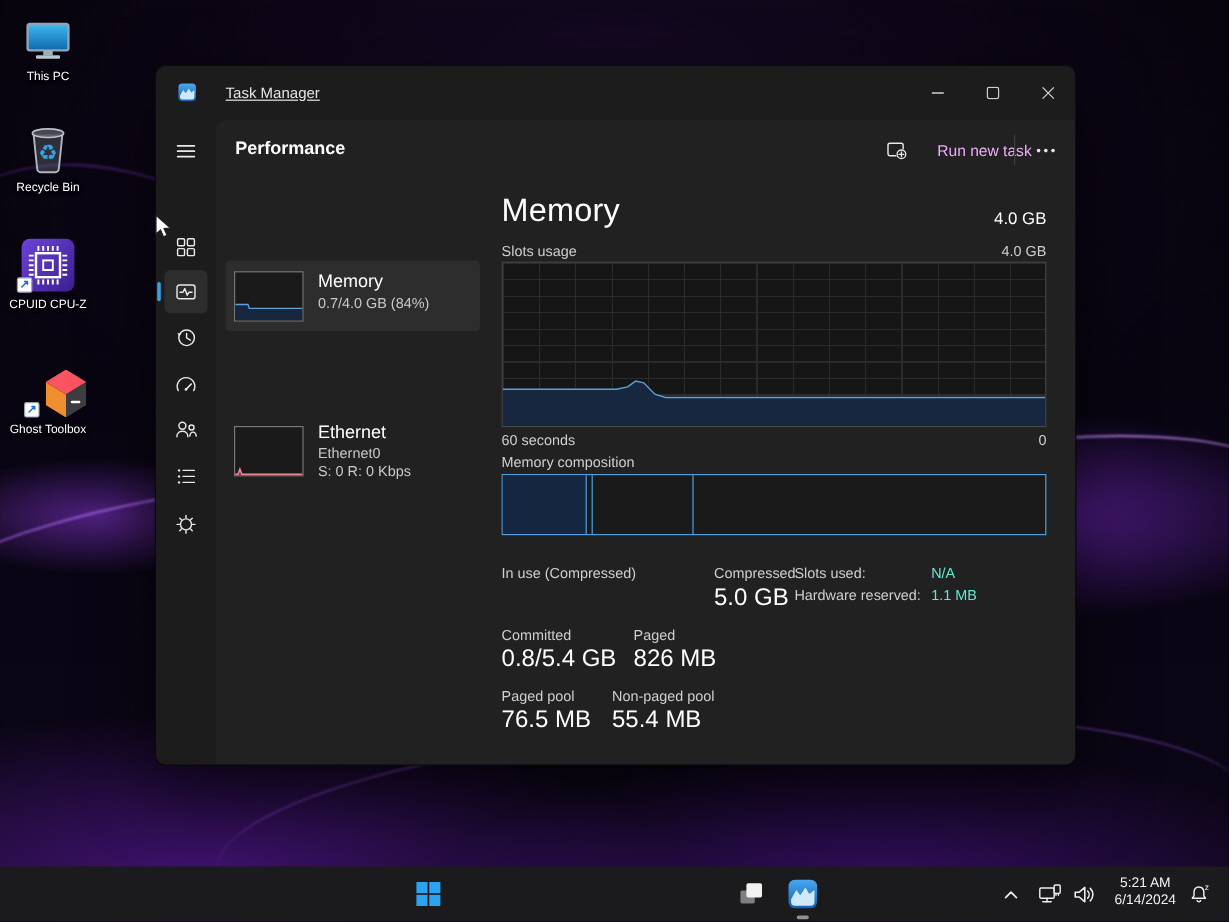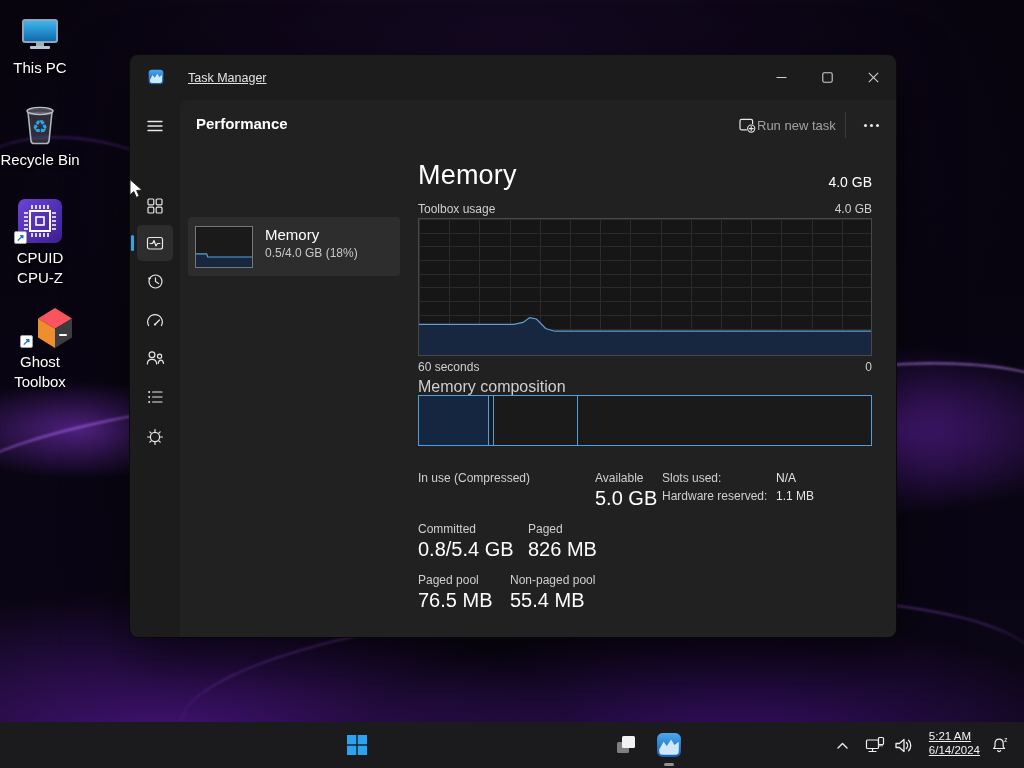--- a/index.html
+++ b/index.html
@@ -19,21 +19,21 @@
   }
   .streak { position:absolute; border-radius:50%; border-top:2px solid; filter:blur(1px); }
   .streak1 { left:-60px; top:402px; width:560px; height:120px; border-color:rgba(186,110,255,.75); transform:rotate(-7deg); }
   .streak2 { left:560px; top:372px; width:520px; height:150px; border-color:rgba(200,140,255,.85); transform:rotate(-9deg); }
   .streak3 { left:180px; top:600px; width:860px; height:190px; border-color:rgba(168,88,248,.6); transform:rotate(-4deg); }
   .streak4 { left:-40px; top:140px; width:260px; height:140px; border-color:rgba(140,60,230,.35); transform:rotate(12deg); }
 
   
   .desk-icon { position:absolute; width:80px; text-align:center; cursor:default; }
   .desk-icon .art { height:48px; display:flex; align-items:flex-end; justify-content:center; position:relative; }
-  .desk-icon .lbl { margin-top:4px; font-size:15px; line-height:1.35; color:#fff;
+  .desk-icon .lbl { margin-top:4px; font-size:10px; line-height:1.35; color:#fff;
     text-shadow:0 1px 2px #000,0 0 4px rgba(0,0,0,.9); }
   .shortcut-arrow { position:absolute; width:13px; height:13px; background:#fff; border:1px solid #9aa0a6;
     border-radius:2px; color:#1a6fd4; font-size:10px; line-height:11px; font-weight:bold; text-align:center; }
   
   .cube { position:relative; width:34px; height:40px; }
   .cube .f { position:absolute; inset:0; }
   .cube .top   { clip-path:polygon(50% 0,100% 26%,50% 52%,0 26%); background:#f9545f; }
   .cube .left  { clip-path:polygon(0 26%,50% 52%,50% 100%,0 74%); background:#ef8e2e; }
   .cube .right { clip-path:polygon(100% 26%,50% 52%,50% 100%,100% 74%); background:#3e3e42; }
   .cube .dash  { position:absolute; right:5px; top:26px; width:8px; height:2px; background:#fff; border-radius:1px; }
@@ -52,21 +52,21 @@
   .rail { position:absolute; left:0; top:45px; width:50px; bottom:0; }
   .rail-item { position:absolute; left:7px; width:36px; height:36px; border-radius:5px;
     display:flex; align-items:center; justify-content:center; }
   .rail-item.selected { background:#2d2d2d; }
   .sel-pill { position:absolute; left:1px; width:3px; height:16px; border-radius:2px; }
 
   .panel { position:absolute; left:50px; top:45px; right:0; bottom:0; background:#212121;
     border-top-left-radius:8px; }
   .page-title { position:absolute; left:16px; top:15px; font-size:15px; font-weight:700; color:#fff; }
   .run-task { position:absolute; left:546px; top:7px; height:36px; padding:0 12px; display:flex;
-    align-items:center; gap:0; border-radius:4px; color:#a3a3a3; font-size:13px; }
+    align-items:center; gap:24px; border-radius:4px; color:#f0abfc; font-size:13px; }
   .hdr-divider { position:absolute; left:665px; top:12px; width:1px; height:26px; background:#3c3c3c; }
   .more-btn { position:absolute; left:674px; top:10px; width:34px; height:30px; border-radius:4px;
     display:flex; align-items:center; justify-content:center; gap:3px; }
   .more-btn .dot { width:3px; height:3px; border-radius:50%; background:#e8e8e8; }
 
   
   .perf-item { position:absolute; left:8px; width:212px; border-radius:4px; }
   .perf-item.selected { background:#2d2d2d; }
   .spark-box { position:absolute; left:7px; width:58px; height:42px; background:#1a1a1a;
     border:1px solid #767676; }
@@ -81,41 +81,41 @@
   .usage-lbl { position:absolute; left:0; top:102px; font-size:12px; color:#cfcfcf; }
   .usage-max { position:absolute; right:0; top:102px; font-size:12px; color:#cfcfcf; }
   .graph { position:absolute; left:0; top:118px; width:454px; height:138px; background:#161616;
     border:1px solid #484848;
     background-image:
       repeating-linear-gradient(to right,#2b2b2b 0 1px,transparent 1px 30.2px),
       repeating-linear-gradient(to bottom,#2b2b2b 0 1px,transparent 1px 13.7px); }
   .graph svg { position:absolute; inset:0; width:100%; height:100%; }
   .axis-left { position:absolute; left:0; top:260px; font-size:12px; color:#cfcfcf; }
   .axis-right { position:absolute; right:0; top:260px; font-size:12px; color:#cfcfcf; }
-  .comp-lbl { position:absolute; left:0; top:278px; font-size:16px; color:#cfcfcf; }
+  .comp-lbl { position:absolute; left:0; top:278px; font-size:12px; color:#cfcfcf; }
   .comp-bar { position:absolute; left:0; top:295px; width:454px; height:51px; display:flex;
     background:#1a1a1a; }
   .comp-seg { height:100%; }
   .comp-seg.filled { background:#152641; }
 
   .stat-lbl { position:absolute; font-size:12px; color:#cfcfcf; white-space:nowrap; }
   .stat-val { position:absolute; font-size:20px; color:#fff; white-space:nowrap; }
-  .stat-sval { position:absolute; font-size:12px; color:#e5e5e5; white-space:nowrap; }
+  .stat-sval { position:absolute; font-size:12px; color:#5eead4; white-space:nowrap; }
 
   
   .taskbar { position:absolute; left:0; bottom:0; width:1024px; height:46px; background:#1b1b1d; }
   .tb-btn { position:absolute; top:4px; width:38px; height:38px; border-radius:5px; display:flex;
     align-items:center; justify-content:center; }
   .search-pill { position:absolute; left:384px; top:7px; width:218px; height:32px; border-radius:16px;
     background:#2d2d2d; border:1px solid #404040; display:flex; align-items:center; gap:10px;
     padding-left:14px; font-size:13px; color:#dcdcdc; }
   .run-indicator { position:absolute; left:664px; bottom:2px; width:10px; height:3px; border-radius:2px;
     background:#919191; }
-  .tray-clock { position:absolute; right:44px; top:7px; text-align:left; font-size:11.5px;
-    line-height:1.25; color:#f2f2f2;text-decoration:underline; }
+  .tray-clock { position:absolute; right:44px; top:7px; text-align:center; font-size:11.5px;
+    line-height:1.25; color:#f2f2f2; }
 
   .cursor { position:absolute; left:129px; top:179px; z-index:50; }
 </style>
 </head>
 <body>
 
 <div class="wallpaper">
   <div class="streak streak1"></div>
   <div class="streak streak2"></div>
   <div class="streak streak3"></div>
@@ -308,50 +308,61 @@
 
 
     <div class="perf-item selected" style="top:117px;height:59px">
       <div class="spark-box" style="top:9px">
         <svg viewBox="0 0 100 100" preserveAspectRatio="none" class="spark">
           <polygon class="fillshape" points="0.0,67.0 19.0,67.0 21.0,75.0 100.0,75.0 100,100 0,100" fill="#16273f"></polygon>
             <polyline class="lineshape" fill="none" vector-effect="non-scaling-stroke" points="0.0,67.0 19.0,67.0 21.0,75.0 100.0,75.0" stroke="#5e9fd6" stroke-width="1.2"></polyline>
           </svg>
       </div>
       <div class="pi-name" style="top:9px">Memory</div>
-      <div class="pi-sub" style="top:29px">0.5/4.0 GB (18%)</div>
-    </div>
-
-
+      <div class="pi-sub" style="top:29px">0.7/4.0 GB (84%)</div>
+    </div>
+
+
+    <div class="perf-item" style="top:249px;height:62px">
+      <div class="spark-box" style="top:6px">
+        <svg viewBox="0 0 100 100" preserveAspectRatio="none" class="spark">
+          <polygon class="fillshape" points="0.0,98.0 4.0,98.0 7.0,87.0 10.0,98.0 100.0,98.0 100,100 0,100" fill="rgba(230,110,130,0.45)"></polygon>
+            <polyline class="lineshape" fill="none" vector-effect="non-scaling-stroke" points="0.0,98.0 4.0,98.0 7.0,87.0 10.0,98.0 100.0,98.0" stroke="#ef8a96" stroke-width="1.2"></polyline>
+          </svg>
+      </div>
+      <div class="pi-name" style="top:3px">Ethernet</div>
+      <div class="pi-sub" style="top:22px">Ethernet0</div>
+      <div class="pi-sub" style="top:37px">S: 0 R: 0 Kbps</div>
+    </div>
 
     <div class="main">
       <div class="mem-title">Memory</div>
       <div class="mem-cap">4.0 GB</div>
-      <div class="usage-lbl">Toolbox usage</div>
+      <div class="usage-lbl">Slots usage</div>
       <div class="usage-max">4.0 GB</div>
 
       <div class="graph">
         <svg id="mem-graph" viewBox="0 0 452 136" preserveAspectRatio="none">
           <polygon class="fillshape" fill="#16273f" points="0.0,105.4 94.9,105.4 104.0,103.4 110.7,98.6 117.5,100.0 126.6,109.5 135.6,112.2 452.0,112.2 452,136 0,136"></polygon>
           <polyline class="lineshape" fill="none" stroke="#5e9fd6" stroke-width="1.2" vector-effect="non-scaling-stroke" points="0.0,105.4 94.9,105.4 104.0,103.4 110.7,98.6 117.5,100.0 126.6,109.5 135.6,112.2 452.0,112.2"></polyline>
         </svg>
       </div>
       <div class="axis-left">60 seconds</div>
       <div class="axis-right">0</div>
 
       <div class="comp-lbl">Memory composition</div>
       <div class="comp-bar" id="comp-bar" style="border: 1px solid rgb(79, 159, 224);">
           <div class="comp-seg filled" style="width: 15.5%; border-right: 1px solid rgb(79, 159, 224);"></div>
           <div class="comp-seg" style="width: 1.2%; border-right: 1px solid rgb(79, 159, 224);"></div>
           <div class="comp-seg" style="width: 18.5%; border-right: 1px solid rgb(79, 159, 224);"></div>
           <div class="comp-seg" style="width: 64.8%;"></div>
         </div>
 
       <div class="stat-lbl" style="left:0;top:371px">In use (Compressed)</div>
-      <div class="stat-lbl" style="left:177px;top:371px">Available</div>
+      <div class="stat-lbl" style="left:177px;top:371px">Compressed</div>
       <div class="stat-val" style="left:177px;top:387px">5.0 GB</div>
 
       <div class="stat-lbl" style="left:244px;top:371px">Slots used:</div>
       <div class="stat-sval" style="left:358px;top:371px">N/A</div>
       <div class="stat-lbl" style="left:244px;top:389px">Hardware reserved:</div>
       <div class="stat-sval" style="left:358px;top:389px">1.1 MB</div>
 
       <div class="stat-lbl" style="left:0;top:422px">Committed</div>
       <div class="stat-val" style="left:0;top:438px">0.8/5.4 GB</div>
       <div class="stat-lbl" style="left:110px;top:422px">Paged</div>

